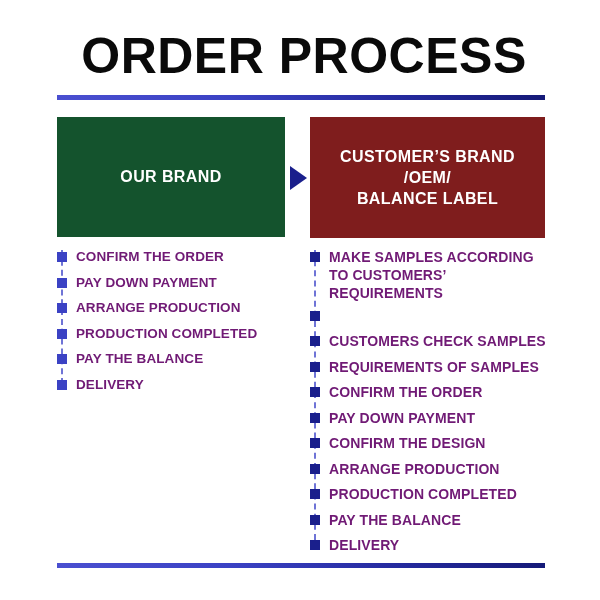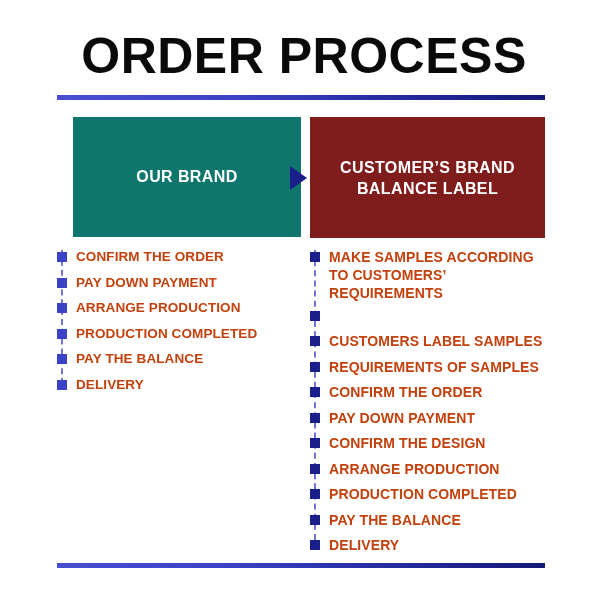--- a/index.html
+++ b/index.html
@@ -50,25 +50,25 @@
     position: absolute;
     display: flex;
     align-items: center;
     justify-content: center;
     text-align: center;
     color: #ffffff;
     font-weight: bold;
     letter-spacing: 0.4px;
   }
   .box-left {
-    left: 73px;
+    left: 57px;
     top: 117px;
     width: 228px;
     height: 120px;
-    background: #0f766e;
+    background: #14532d;
     font-size: 16px;
   }
   .box-right {
     left: 310px;
     top: 117px;
     width: 235px;
     height: 121px;
     background: #7f1d1d;
     font-size: 16px;
     line-height: 21px;
@@ -125,21 +125,21 @@
     z-index: 2;
   }
   .bullet-left  { background: #3b42c4; }
   .bullet-right { background: #1a1f8c; }
 
   .li-text {
     font-family: "Liberation Sans", sans-serif;
     font-weight: bold;
     font-size: 13.5px;
     line-height: 18px;
-    color: #c2410c;
+    color: #701a75;
     letter-spacing: 0.1px;
     white-space: pre-line;
   }
   .list-right .li-text { font-size: 14px; }
 </style>
 </head>
 <body>
 
 <div id="page">
 
@@ -149,20 +149,21 @@
 
   <div class="brand-box box-left">
     <span>OUR BRAND</span>
   </div>
 
   <div class="arrow"></div>
 
   <div class="brand-box box-right">
     <span class="box-right-lines">
       <span>CUSTOMER’S BRAND</span>
+      <span>/OEM/</span>
       <span>BALANCE LABEL</span>
     </span>
   </div>
 
   <div class="list list-left">
     <div class="dash-line dash-left"></div>
 
     <div class="li">
       <span class="bullet bullet-left"></span>
       <span class="li-text">CONFIRM THE ORDER</span>
@@ -195,21 +196,21 @@
     <div class="li">
       <span class="bullet bullet-right"></span>
       <span class="li-text">MAKE SAMPLES ACCORDING
 TO CUSTOMERS’ REQUIREMENTS</span>
     </div>
     <div class="li">
       <span class="bullet bullet-right"></span>
     </div>
     <div class="li">
       <span class="bullet bullet-right"></span>
-      <span class="li-text">CUSTOMERS LABEL SAMPLES</span>
+      <span class="li-text">CUSTOMERS CHECK SAMPLES</span>
     </div>
     <div class="li">
       <span class="bullet bullet-right"></span>
       <span class="li-text">REQUIREMENTS OF SAMPLES</span>
     </div>
     <div class="li">
       <span class="bullet bullet-right"></span>
       <span class="li-text">CONFIRM THE ORDER</span>
     </div>
     <div class="li">

